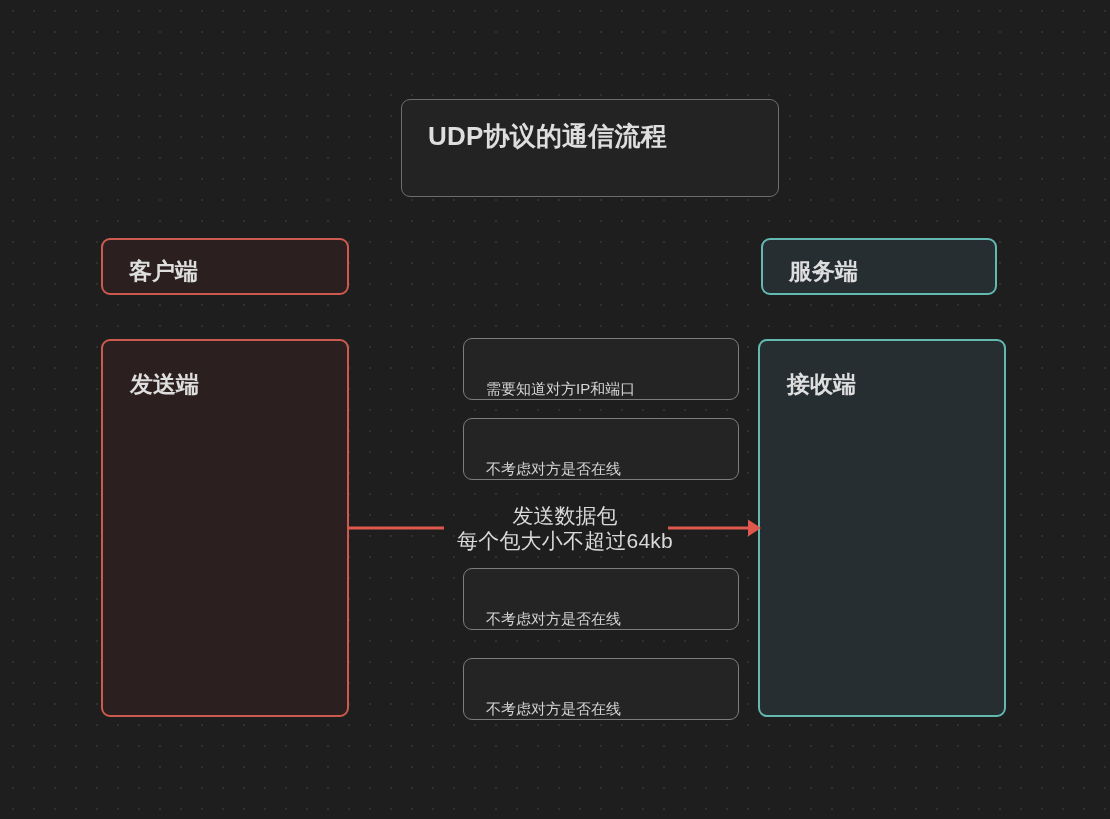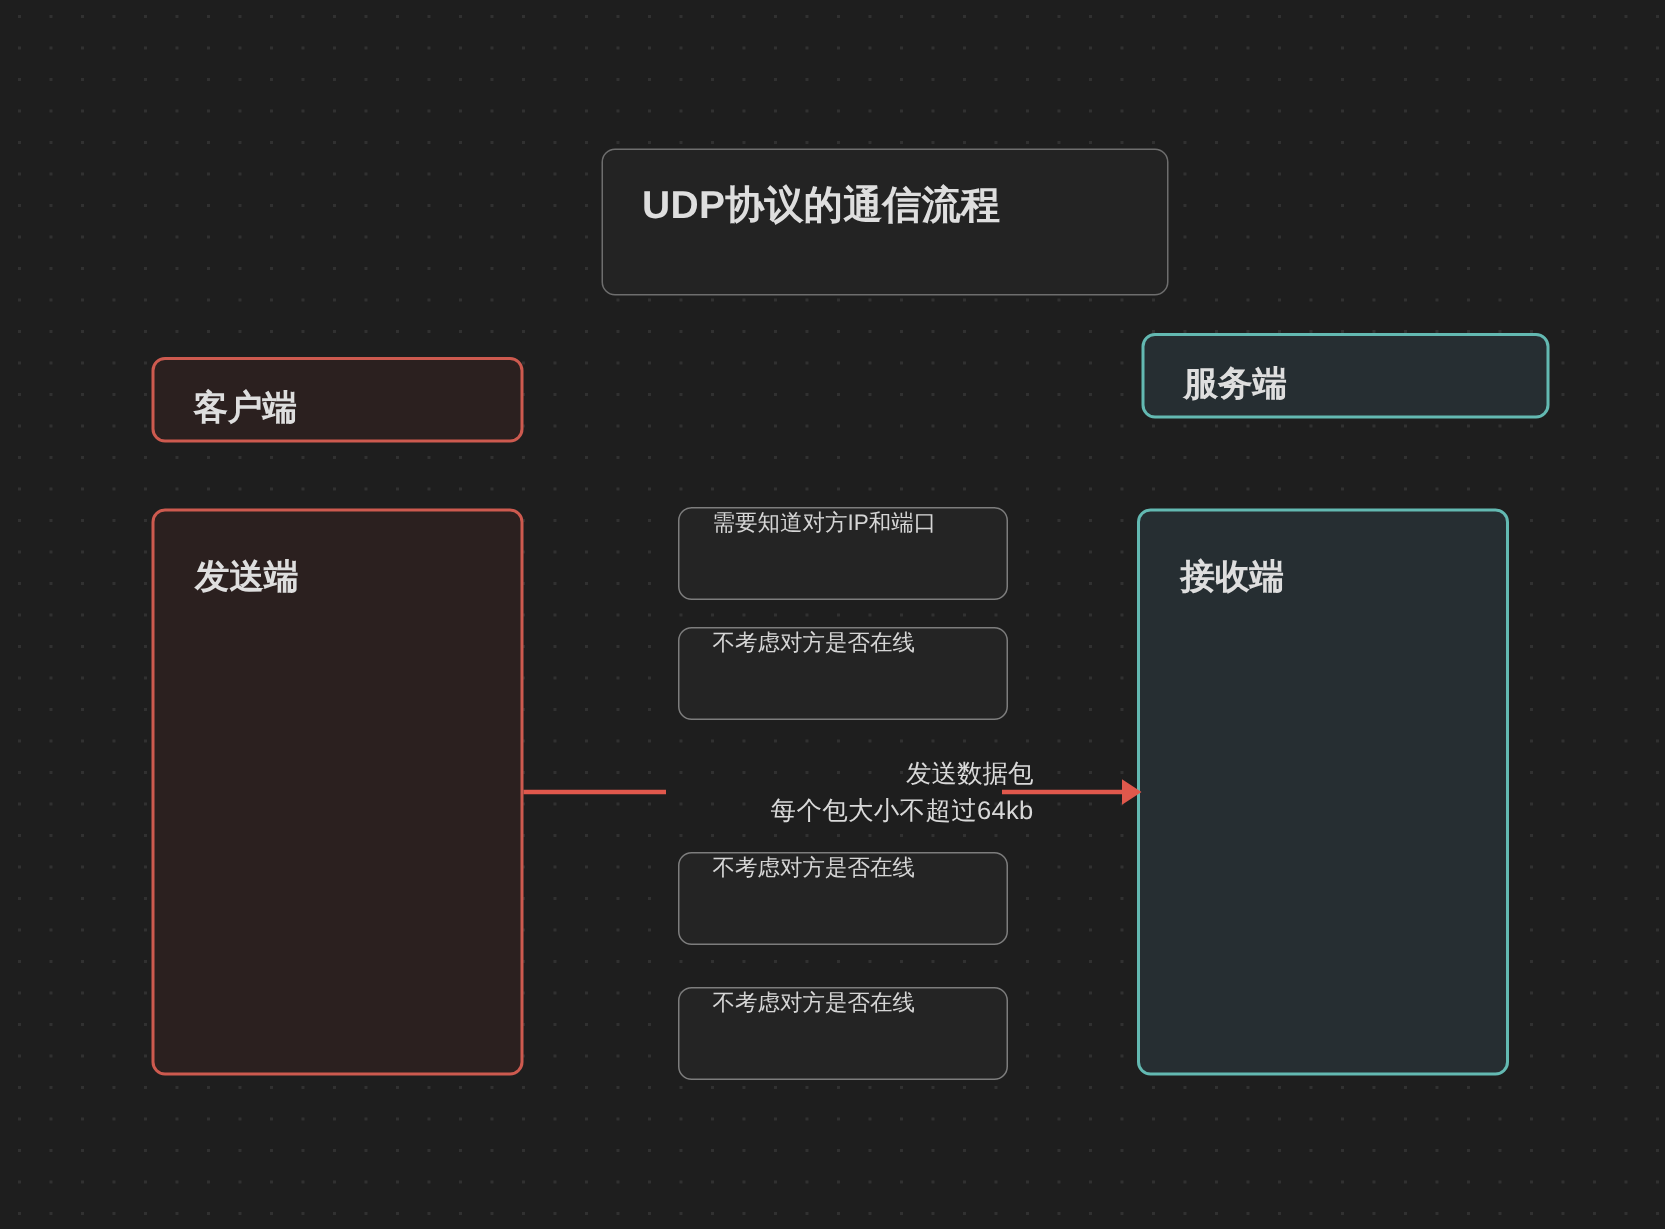--- a/index.html
+++ b/index.html
@@ -79,34 +79,34 @@
     position: absolute;
     left: 27px;
     top: 28px;
     font-size: 23px;
     font-weight: bold;
     color: #dedede;
     white-space: nowrap;
   }
 
   #client-node   { left: 101px; top: 238px; width: 248px; height: 57px; }
-  #server-node   { left: 761px; top: 222px; width: 272px; height: 57px; }
+  #server-node   { left: 761px; top: 238px; width: 236px; height: 57px; }
   #sender-node   { left: 101px; top: 339px; width: 248px; height: 378px; font-family: Liberation Serif, serif; }
   #receiver-node { left: 758px; top: 339px; width: 248px; height: 378px; }
 
   
   .note-node {
-    left: 452px;
-    width: 220px;
+    left: 463px;
+    width: 276px;
     height: 62px;
     border: 1.4px solid #7d7d7d;
     border-radius: 9px;
     background: #242424;
     display: flex;
-    align-items: flex-start;
+    align-items: flex-end;
   }
   .note-node .note-text {
     padding-left: 22px;
     font-size: 15px;
     color: #d5d5d5;
     white-space: nowrap;
   }
   #note-0 { top: 338px; }
   #note-1 { top: 418px; }
   #note-2 { top: 568px; }
@@ -119,22 +119,22 @@
     top: 0;
     width: 1110px;
     height: 819px;
     pointer-events: none;
   }
   #arrow-label {
     position: absolute;
     left: 441px;
     top: 503px;
     width: 248px;
-    text-align: right;
-    font-size: 17px;
+    text-align: center;
+    font-size: 21px;
     line-height: 25px;
     color: #d9d9d9;
     white-space: nowrap;
   }
   #arrow-label .l2 { letter-spacing: 0.2px; }
 </style>
 </head>
 <body>
 
 <div id="canvas">

